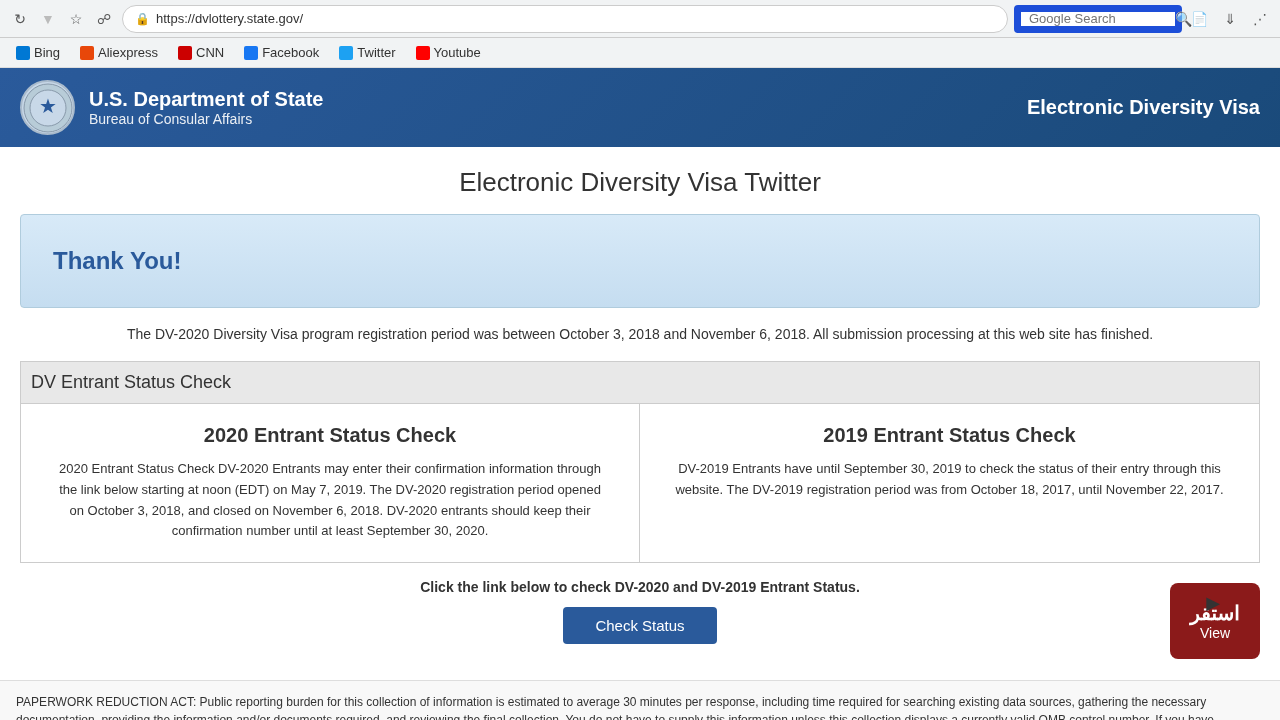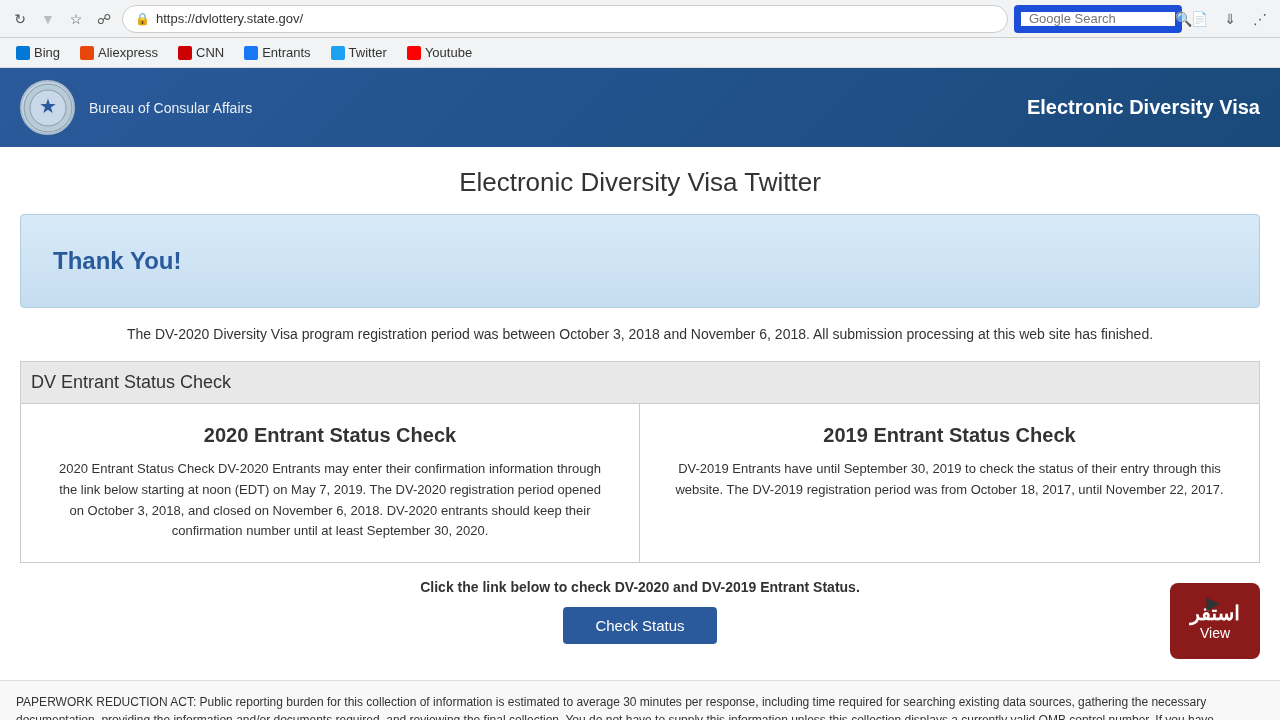--- a/index.html
+++ b/index.html
@@ -323,21 +323,21 @@
   <a class="bookmark-item">
     <span class="bookmark-favicon" style="background:#e8470a;"></span>
     <span>Aliexpress</span>
   </a>
   <a class="bookmark-item">
     <span class="bookmark-favicon" style="background:#cc0000;"></span>
     <span>CNN</span>
   </a>
   <a class="bookmark-item">
     <span class="bookmark-favicon" style="background:#1877f2;"></span>
-    <span>Entrants</span>
+    <span>Facebook</span>
   </a>
   <a class="bookmark-item">
     <span class="bookmark-favicon" style="background:#1da1f2;"></span>
     <span>Twitter</span>
   </a>
   <a class="bookmark-item">
     <span class="bookmark-favicon" style="background:#ff0000;"></span>
     <span>Youtube</span>
   </a>
 </div>
@@ -348,20 +348,21 @@
     <div class="site-header">
       <div class="site-header-left">
         <div class="dept-seal">
           <svg viewBox="0 0 50 50" xmlns="http://www.w3.org/2000/svg">
             <circle cx="25" cy="25" r="24" fill="#b8ccd8" stroke="#8899aa" stroke-width="1"></circle>
             <circle cx="25" cy="25" r="18" fill="#c8d8e8" stroke="#8899aa" stroke-width="1"></circle>
             <text x="25" y="30" text-anchor="middle" font-size="20" fill="#2a5a9b">★</text>
           </svg>
         </div>
         <div class="dept-name">
+          <span class="dept-name-main">U.S. Department of State</span>
           <span class="dept-name-sub">Bureau of Consular Affairs</span>
         </div>
       </div>
       <div class="site-header-right">
         <div class="edv-title">Electronic Diversity Visa</div>
       </div>
     </div>
 
     <div class="main-content">
       <h1 class="page-title">Electronic Diversity Visa Twitter</h1>

